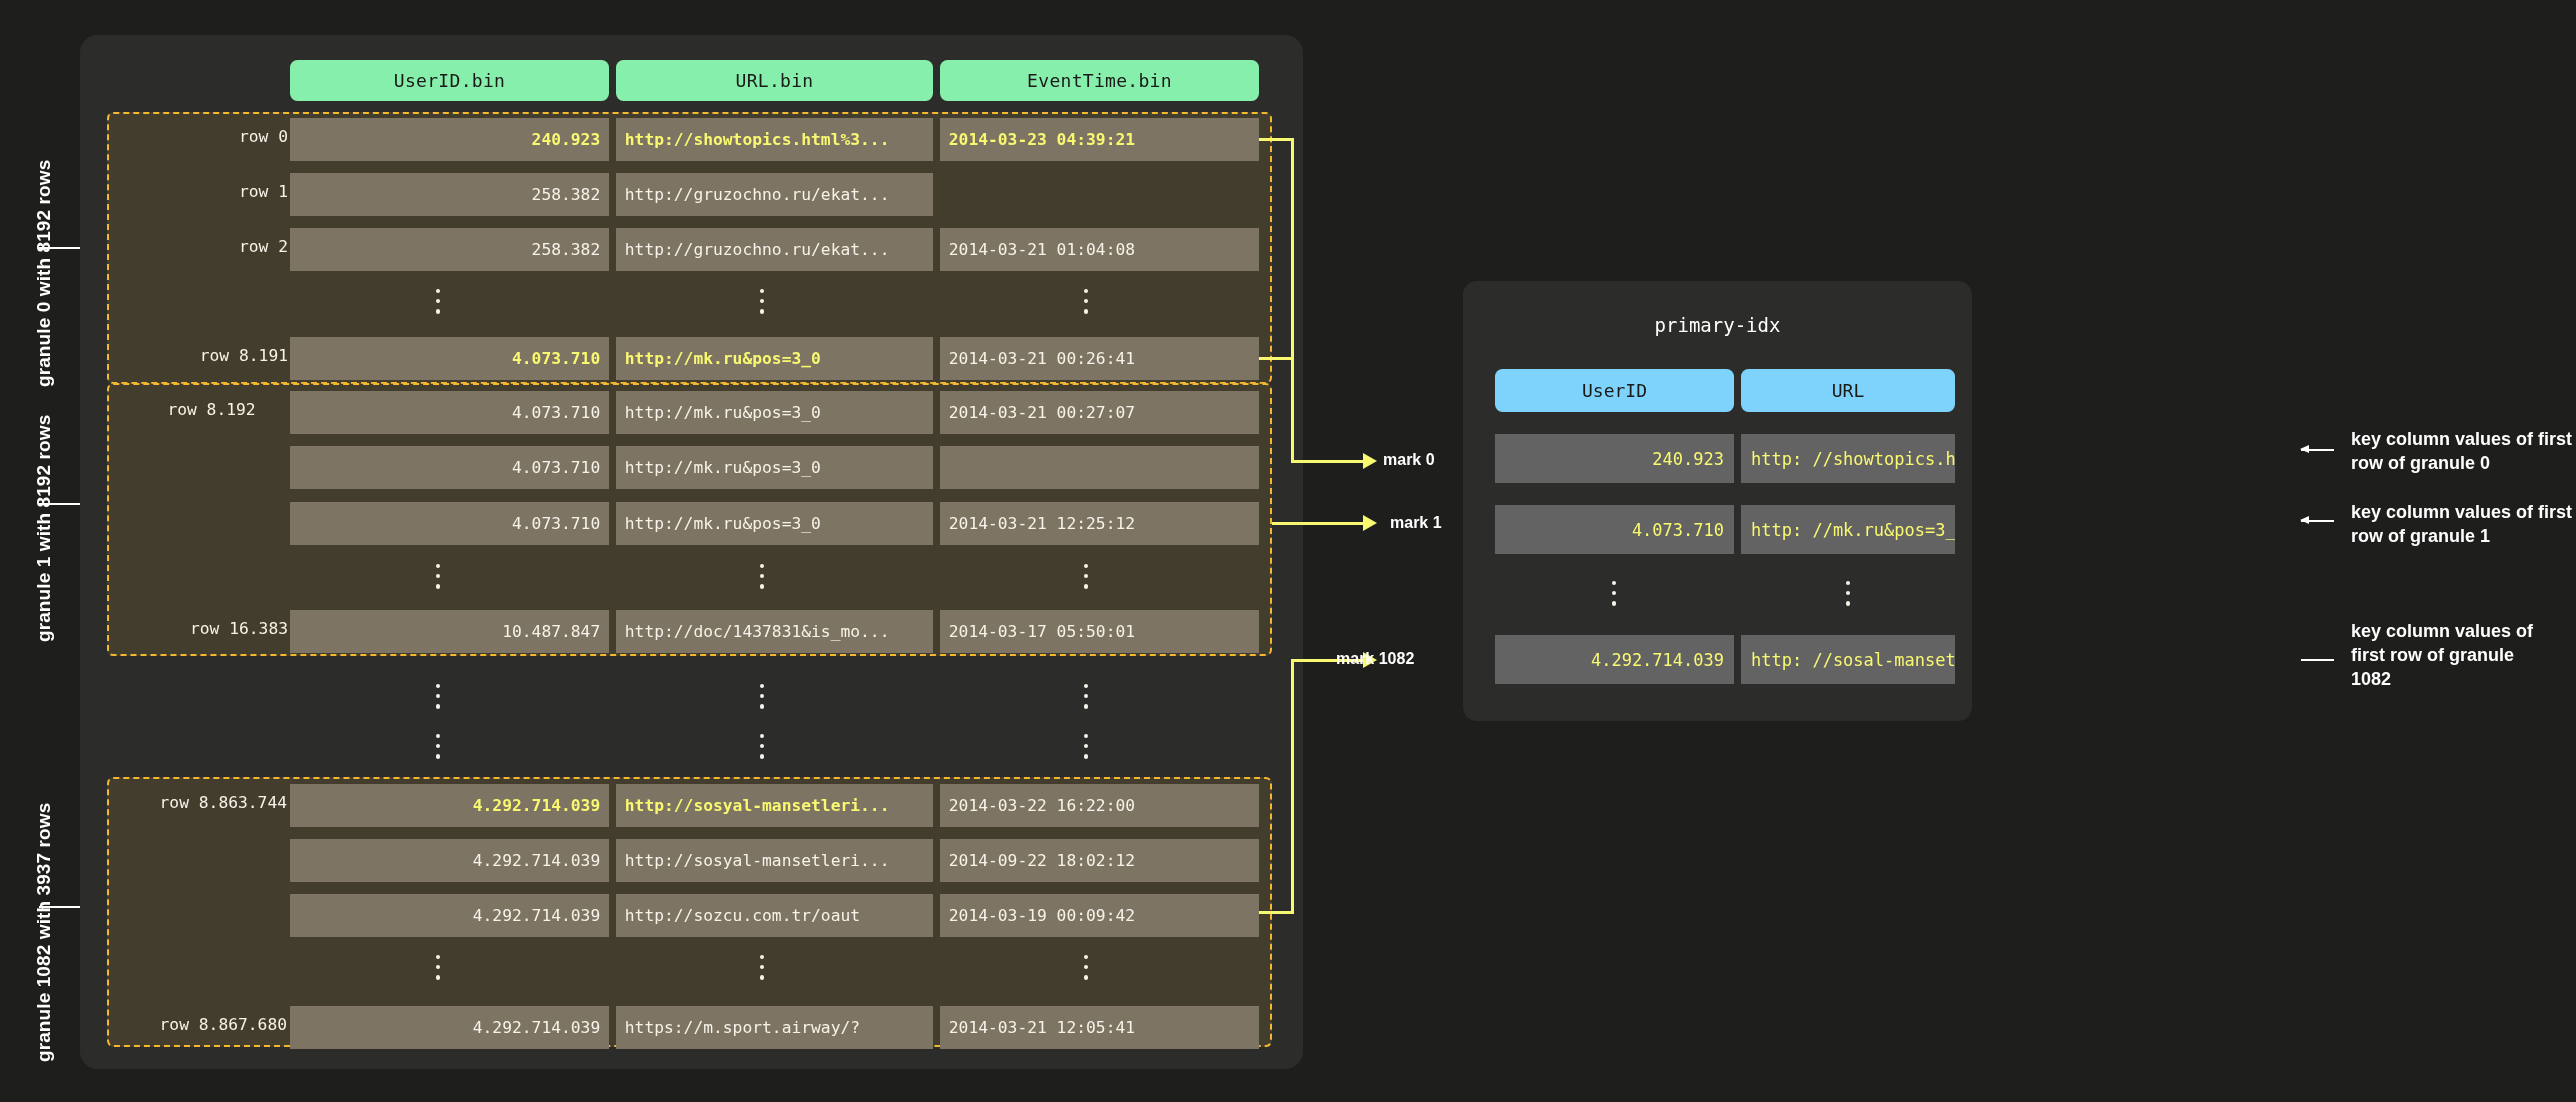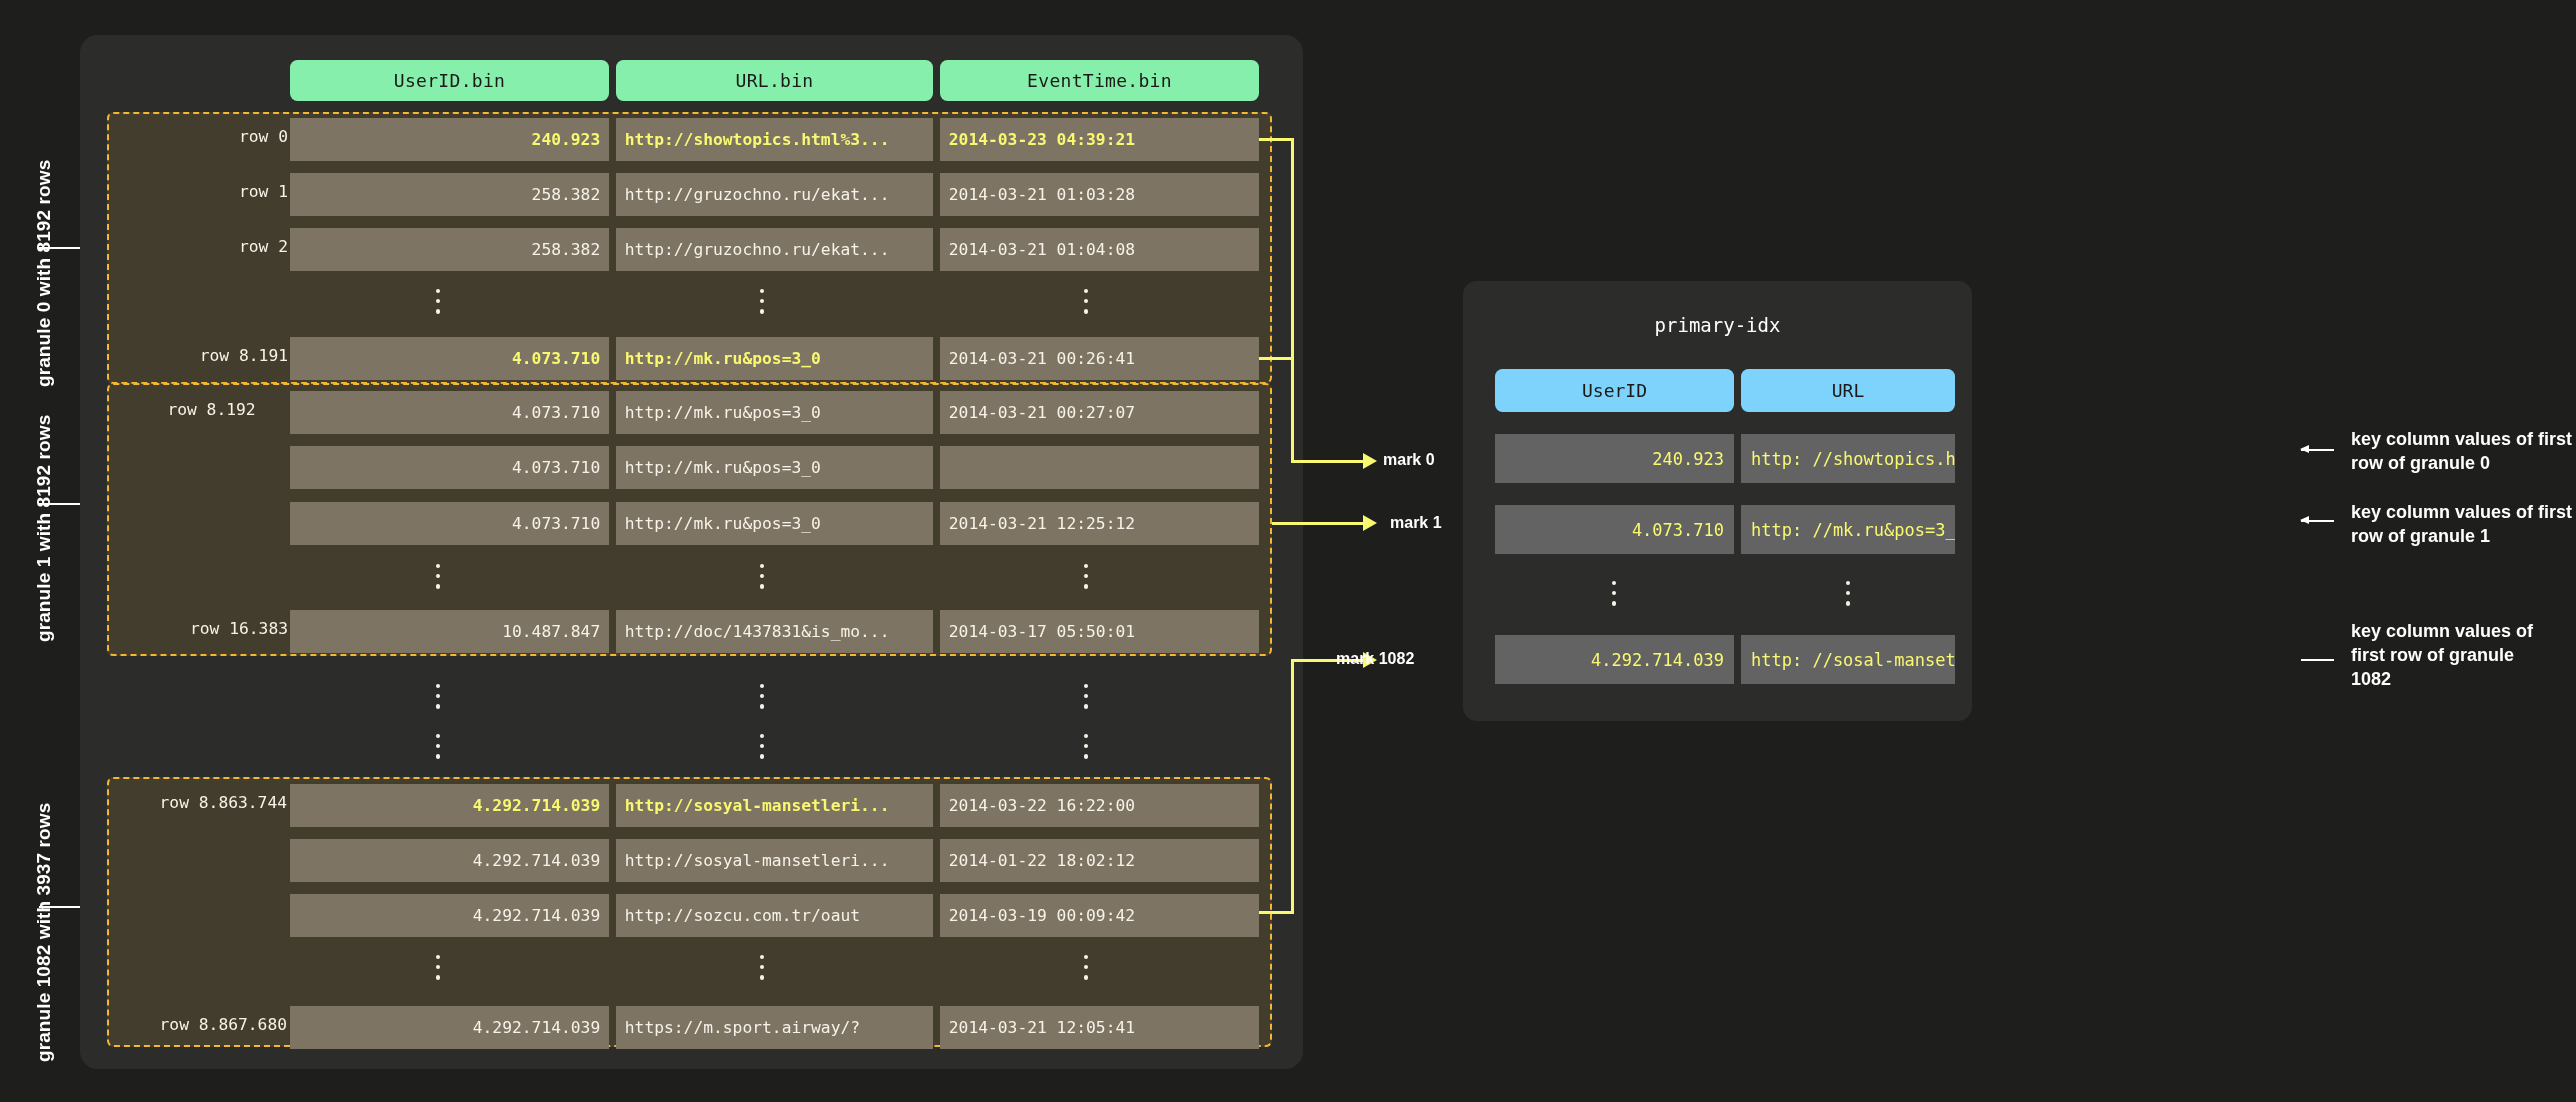--- a/index.html
+++ b/index.html
@@ -206,21 +206,20 @@
   <div class="granule" style="left:107px; top:112px; width:1165px; height:272px;"></div>
 
   <div class="rowlabel" style="left:137px; top:127px; width:151px;">row 0</div>
   <div class="cell num hl" style="left:290px; top:118px; width:319px;">240.923</div>
   <div class="cell hl" style="left:616px; top:118px; width:317px;">http://showtopics.html%3...</div>
   <div class="cell hl" style="left:940px; top:118px; width:319px;">2014-03-23 04:39:21</div>
 
   <div class="rowlabel" style="left:137px; top:182px; width:151px;">row 1</div>
   <div class="cell num" style="left:290px; top:173px; width:319px;">258.382</div>
   <div class="cell" style="left:616px; top:173px; width:317px;">http://gruzochno.ru/ekat...</div>
-  <div class="cell" style="left:940px; top:173px; width:319px;">2014-03-21 01:03:28</div>
 
   <div class="rowlabel" style="left:137px; top:237px; width:151px;">row 2</div>
   <div class="cell num" style="left:290px; top:228px; width:319px;">258.382</div>
   <div class="cell" style="left:616px; top:228px; width:317px;">http://gruzochno.ru/ekat...</div>
   <div class="cell" style="left:940px; top:228px; width:319px;">2014-03-21 01:04:08</div>
 
   <div class="vdots" style="left:436px; top:289px;">
       <span></span>
       <span></span>
       <span></span>
@@ -311,21 +310,21 @@
 
   <div class="granule" style="left:107px; top:777px; width:1165px; height:270px;"></div>
 
   <div class="rowlabel" style="left:119px; top:793px; width:168px;">row 8.863.744</div>
   <div class="cell num hl" style="left:290px; top:784px; width:319px;">4.292.714.039</div>
   <div class="cell hl" style="left:616px; top:784px; width:317px;">http://sosyal-mansetleri...</div>
   <div class="cell" style="left:940px; top:784px; width:319px;">2014-03-22 16:22:00</div>
 
   <div class="cell num" style="left:290px; top:839px; width:319px;">4.292.714.039</div>
   <div class="cell" style="left:616px; top:839px; width:317px;">http://sosyal-mansetleri...</div>
-  <div class="cell" style="left:940px; top:839px; width:319px;">2014-01-22 18:02:12</div>
+  <div class="cell" style="left:940px; top:839px; width:319px;">2014-09-22 18:02:12</div>
 
   <div class="cell num" style="left:290px; top:894px; width:319px;">4.292.714.039</div>
   <div class="cell" style="left:616px; top:894px; width:317px;">http://sozcu.com.tr/oaut</div>
   <div class="cell" style="left:940px; top:894px; width:319px;">2014-03-19 00:09:42</div>
 
   <div class="vdots" style="left:436px; top:955px;">
       <span></span>
       <span></span>
       <span></span>
     </div>

